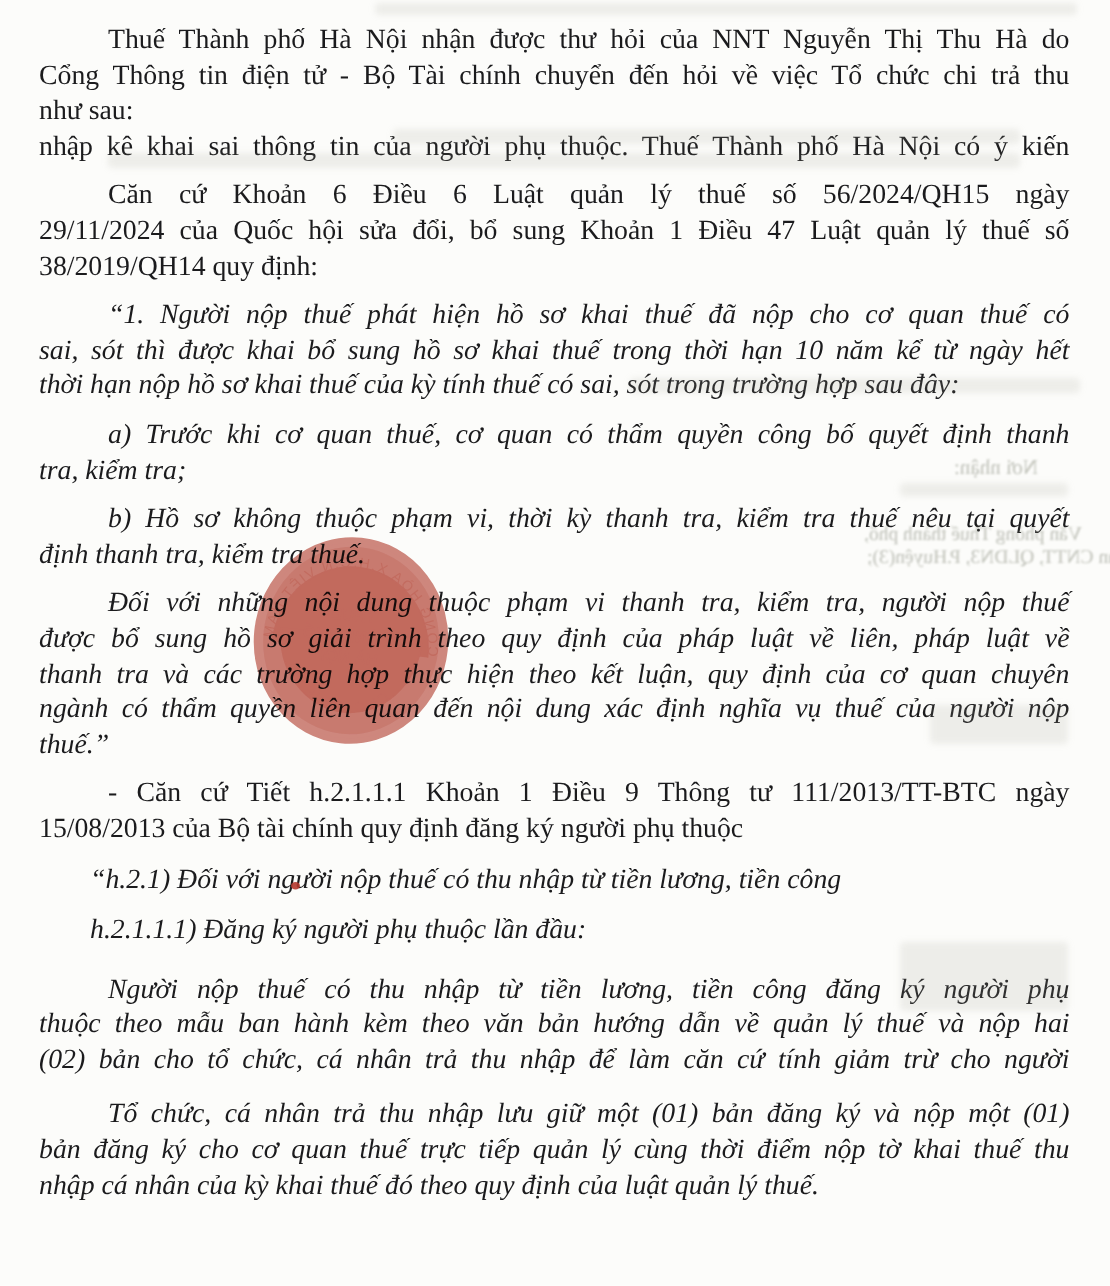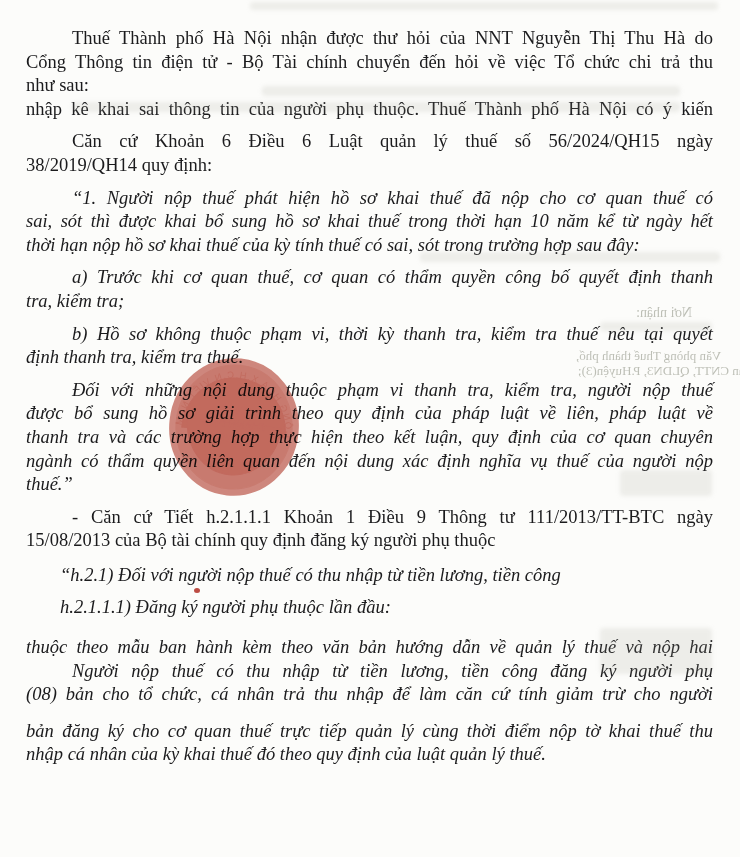--- a/index.html
+++ b/index.html
@@ -10,21 +10,21 @@
     color:#1b1b1d;
     position:relative;
     overflow:hidden;
   }
   .page{
     position:absolute;inset:0;
     padding:15px 27px 0 26px;
     box-sizing:border-box;
   }
   .para{margin:9px 0 0 0;}
-  .para.first{margin-top:12px;}
+  .para.first{margin-top:1px;}
   .para.gap-a{margin-top:11px;}
   .para.gap-b{margin-top:13px;}
   .para.gap-c{margin-top:16px;}
   .line{
     font-size:18.5px;
     line-height:23.6px;
     height:23.6px;
     text-align:justify;
     text-justify:inter-word;
   }
@@ -94,20 +94,21 @@
 
   <div class="para first">
     <div class="line indent">Thuế Thành phố Hà Nội nhận được thư hỏi của NNT Nguyễn Thị Thu Hà do</div>
     <div class="line">Cổng Thông tin điện tử - Bộ Tài chính chuyển đến hỏi về việc Tổ chức chi trả thu</div>
     <div class="line last">như sau:</div>
     <div class="line">nhập kê khai sai thông tin của người phụ thuộc. Thuế Thành phố Hà Nội có ý kiến</div>
   </div>
 
   <div class="para">
     <div class="line indent">Căn cứ Khoản 6 Điều 6 Luật quản lý thuế số 56/2024/QH15 ngày</div>
+    <div class="line">29/11/2024 của Quốc hội sửa đổi, bổ sung Khoản 1 Điều 47 Luật quản lý thuế số</div>
     <div class="line last">38/2019/QH14 quy định:</div>
   </div>
 
   <div class="para em">
     <div class="line indent">“1. Người nộp thuế phát hiện hồ sơ khai thuế đã nộp cho cơ quan thuế có</div>
     <div class="line">sai, sót thì được khai bổ sung hồ sơ khai thuế trong thời hạn 10 năm kể từ ngày hết</div>
     <div class="line last">thời hạn nộp hồ sơ khai thuế của kỳ tính thuế có sai, sót trong trường hợp sau đây:</div>
   </div>
 
   <div class="para em">
@@ -136,26 +137,27 @@
   <div class="para em gap-a">
     <div class="line last indent-sm">“h.2.1) Đối với người nộp thuế có thu nhập từ tiền lương, tiền công</div>
   </div>
 
 
   <div class="para em">
     <div class="line last indent-sm">h.2.1.1.1) Đăng ký người phụ thuộc lần đầu:</div>
   </div>
 
   <div class="para em gap-c">
+    <div class="line indent">Người nộp thuế có thu nhập từ tiền lương, tiền công đăng ký người phụ</div>
     <div class="line">thuộc theo mẫu ban hành kèm theo văn bản hướng dẫn về quản lý thuế và nộp hai</div>
-    <div class="line indent">Người nộp thuế có thu nhập từ tiền lương, tiền công đăng ký người phụ</div>
-    <div class="line">(08) bản cho tổ chức, cá nhân trả thu nhập để làm căn cứ tính giảm trừ cho người</div>
+    <div class="line">(02) bản cho tổ chức, cá nhân trả thu nhập để làm căn cứ tính giảm trừ cho người</div>
   </div>
 
   <div class="para em gap-b">
+    <div class="line indent">Tổ chức, cá nhân trả thu nhập lưu giữ một (01) bản đăng ký và nộp một (01)</div>
     <div class="line">bản đăng ký cho cơ quan thuế trực tiếp quản lý cùng thời điểm nộp tờ khai thuế thu</div>
     <div class="line last">nhập cá nhân của kỳ khai thuế đó theo quy định của luật quản lý thuế.</div>
   </div>
 
 </div>
 
 <svg class="stamp" width="140" height="146" viewBox="0 0 140 146">
   <g class="stamp-ink" transform="translate(70,73) rotate(6) scale(-1,1)" fill="none">
     <ellipse rx="63" ry="67" stroke-width="3.6" opacity=".8"></ellipse>
     <ellipse rx="58" ry="62" stroke-width="1.1" opacity=".45"></ellipse>

